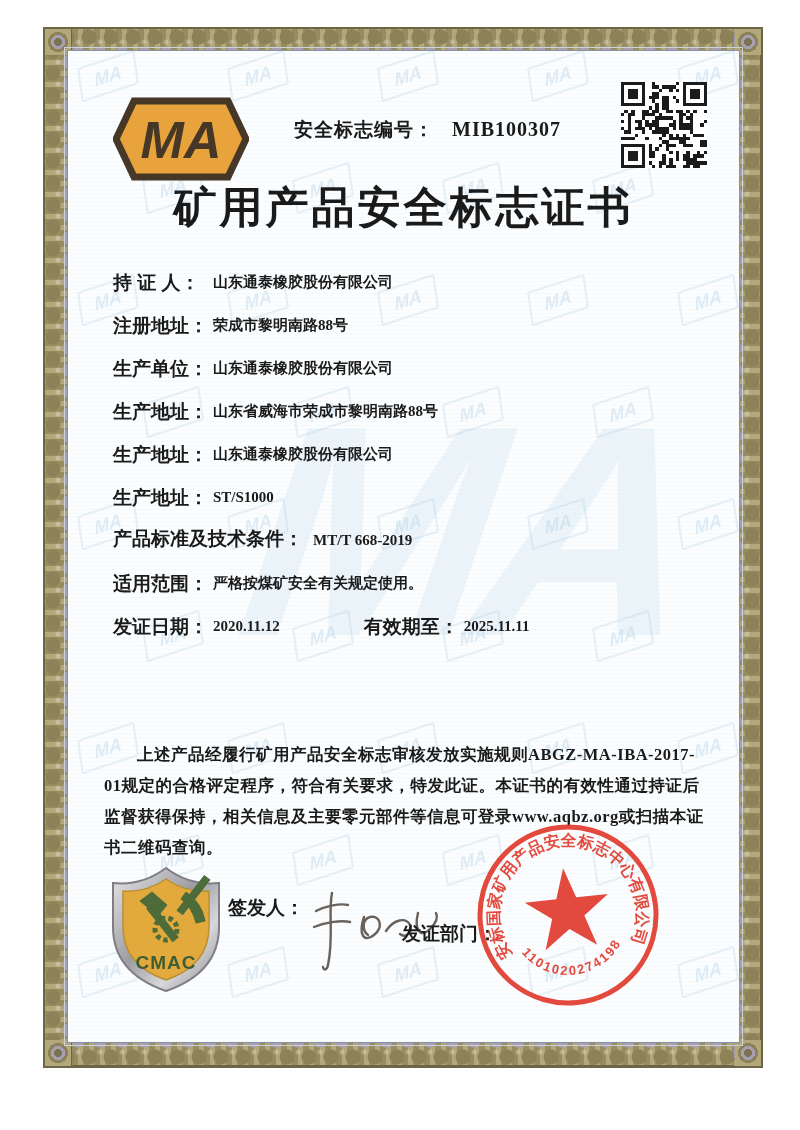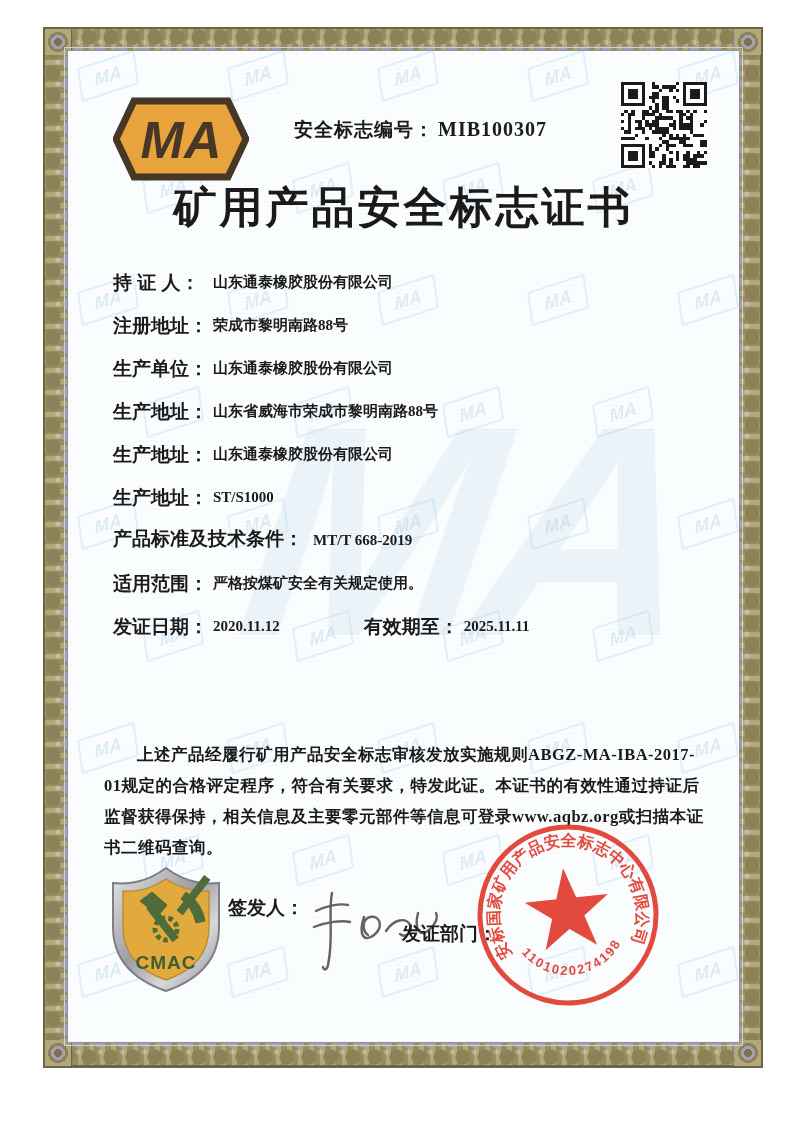--- a/index.html
+++ b/index.html
@@ -51,21 +51,21 @@
            color:rgba(158,198,226,.30);font-weight:bold;font-style:italic;font-size:18px;
            display:flex;align-items:center;justify-content:center;
            transform:rotate(-18deg) skewX(-10deg);border-radius:2px;}
 
   .content{position:absolute;inset:0;z-index:1;}
 
   
   .ma-logo{position:absolute;left:45px;top:46px;width:136px;height:84px;}
   .certno{position:absolute;left:226px;top:66px;font-size:19px;white-space:nowrap;}
   .certno .lab{font-weight:bold;letter-spacing:1px;}
-  .certno .val{font-family:"Liberation Serif",serif;font-weight:600;font-size:20px;margin-left:4px;letter-spacing:1px;}
+  .certno .val{font-family:"Liberation Serif",serif;font-weight:600;font-size:20px;margin-left:18px;letter-spacing:1px;}
   .qr{position:absolute;left:553px;top:31px;width:86px;height:86px;}
 
   .title{position:absolute;left:0;right:0;top:128px;text-align:center;
          font-family:"Liberation Serif",serif;font-weight:900;font-size:43px;letter-spacing:3px;}
 
   
   .rows{position:absolute;left:45px;top:218px;right:24px;}
   .row{display:flex;margin-bottom:16px;line-height:27px;font-size:19px;}
   .flabel{font-weight:bold;width:100px;flex:0 0 auto;white-space:nowrap;}
   .row.wide .flabel{width:auto;margin-right:10px;font-family:Liberation Mono, monospace;}

